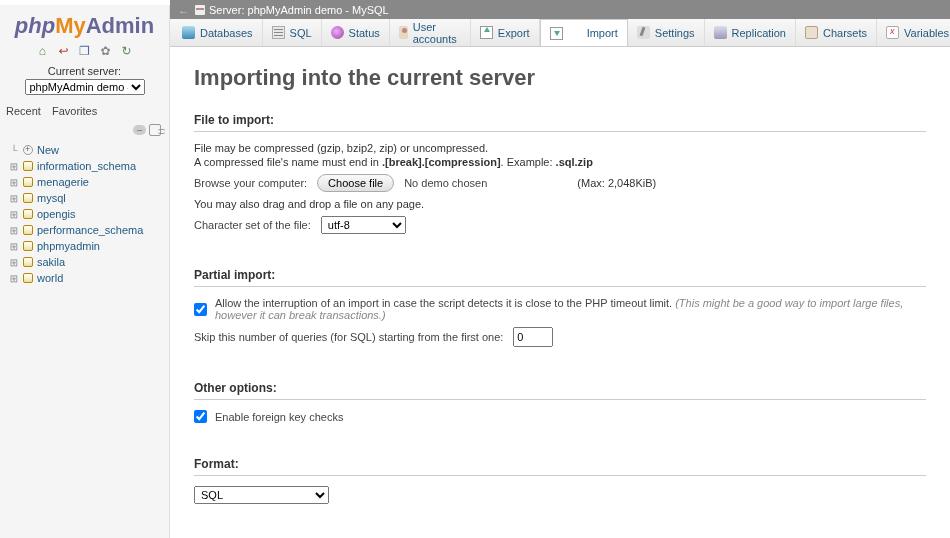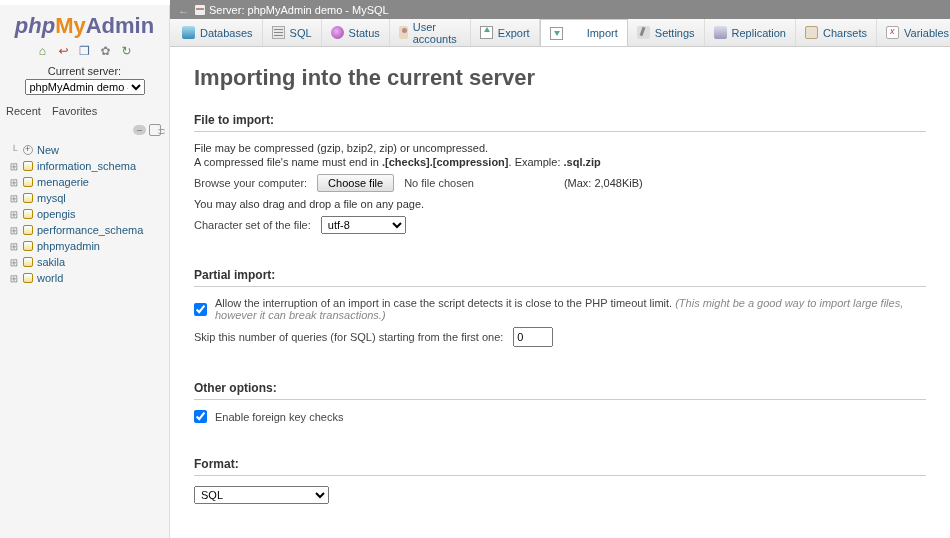--- a/index.html
+++ b/index.html
@@ -44,21 +44,21 @@
 .tab.active { background: #fff; border-top: 1px solid #ccc; border-left: 1px solid #ccc; border-right: 1px solid #ccc; color: #235a81; gap: 24px; }
 .tab .ticon { width: 13px; height: 13px; display: inline-block; }
 
 .content { padding: 18px 24px; overflow-y: auto; height: calc(100% - 47px); }
 h2 { font-size: 22px; font-weight: 700; color: #555; margin-bottom: 22px; }
 .section-title { font-weight: bold; color: #333; font-size: 12px; margin: 10px 0 4px; }
 hr.sect { border: none; border-top: 1px solid #ccc; margin: 2px 0 10px; }
 .body-text { font-size: 11px; color: #333; margin: 2px 0; }
 .body-text b { font-weight: bold; }
 .row { display: flex; align-items: center; gap: 10px; margin: 6px 0; font-size: 11px; }
-.choose-btn { padding: 2px 10px; font-size: 11px; border: 1px solid #aaa; background: linear-gradient(#fafafa,#e0e0e0); border-radius: 2px; }
+.choose-btn { padding: 2px 10px; font-size: 11px; border: 1px solid #aaa; background: linear-gradient(#fafafa,#e0e0e0); border-radius: 9px; }
 .max-note { color: #333; }
 select.small { font-size: 11px; padding: 1px 2px; }
 input.num { width: 40px; font-size: 11px; padding: 2px; }
 .checkbox-row { display: flex; align-items: center; gap: 8px; margin: 6px 0; font-size: 11px; }
 .checkbox-row .hint { font-style: italic; color: #888; }
 
 
 .tdb{background:linear-gradient(#aaddee,#3a8ab8);border-radius:2px}
 .tsql{background:#e8e8e8;border:1px solid #aaa;position:relative}
 .tsql::after{content:"";position:absolute;left:1px;top:2px;width:9px;height:1px;background:#888;box-shadow:0 3px 0 #888,0 6px 0 #888}
@@ -204,26 +204,26 @@
       </div>
   </div>
 
   <div class="content">
     <h2>Importing into the current server</h2>
 
     <div class="section-title">File to import:</div>
     <hr class="sect">
     <div class="body-text">File may be compressed (gzip, bzip2, zip) or uncompressed.</div>
     <div class="body-text">
-      <span>A compressed file's name must end in </span><b>.[checks].[compression]</b><span>. Example: </span><b>.sql.zip</b>
+      <span>A compressed file's name must end in </span><b>.[break].[compression]</b><span>. Example: </span><b>.sql.zip</b>
     </div>
     <div class="row">
       <span>Browse your computer:</span>
       <button class="choose-btn">Choose file</button>
-      <span>No file chosen</span>
+      <span>No demo chosen</span>
       <span style="flex:0 0 70px"></span>
       <span class="max-note">(Max: 2,048KiB)</span>
     </div>
     <div class="body-text">You may also drag and drop a file on any page.</div>
     <div class="row">
       <span>Character set of the file:</span>
       <select class="small" style="width:85px"><option>utf-8</option></select>
     </div>
 
     <div style="height:18px"></div>

